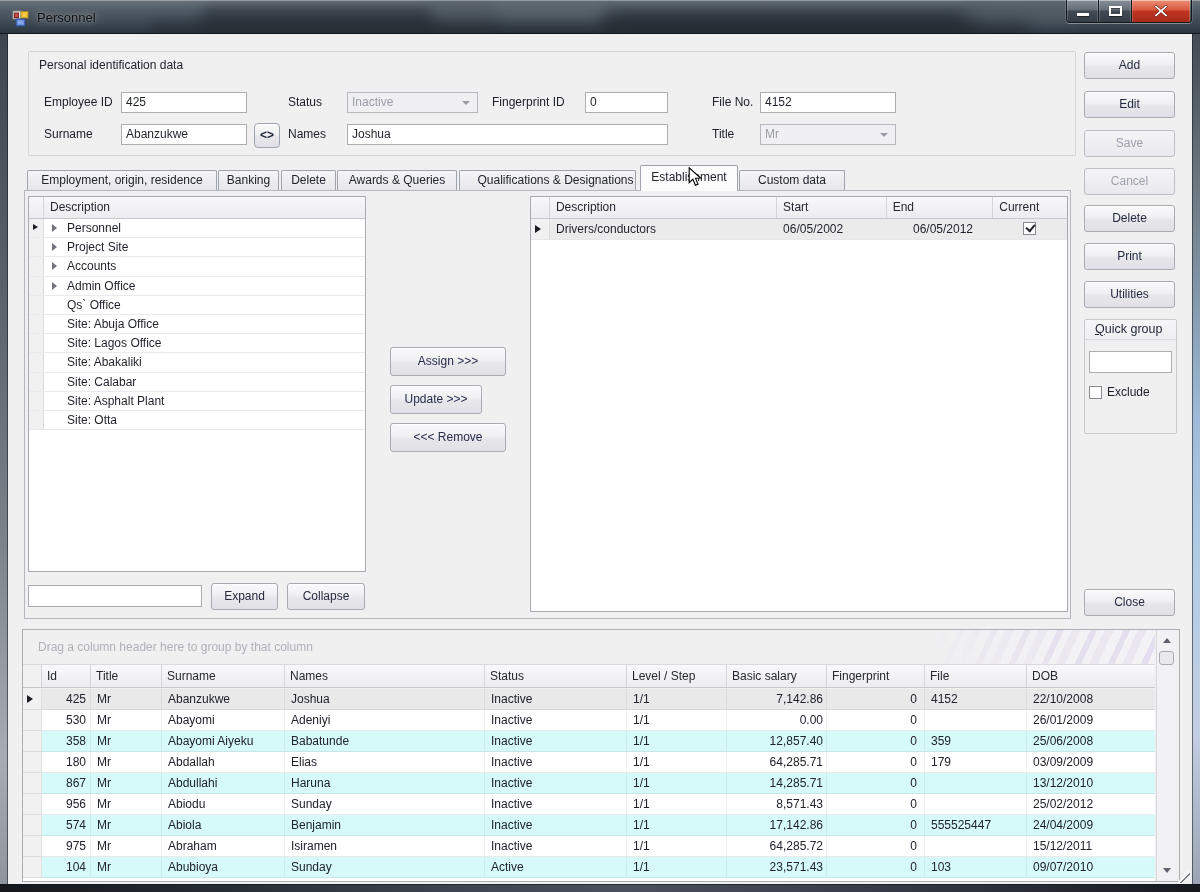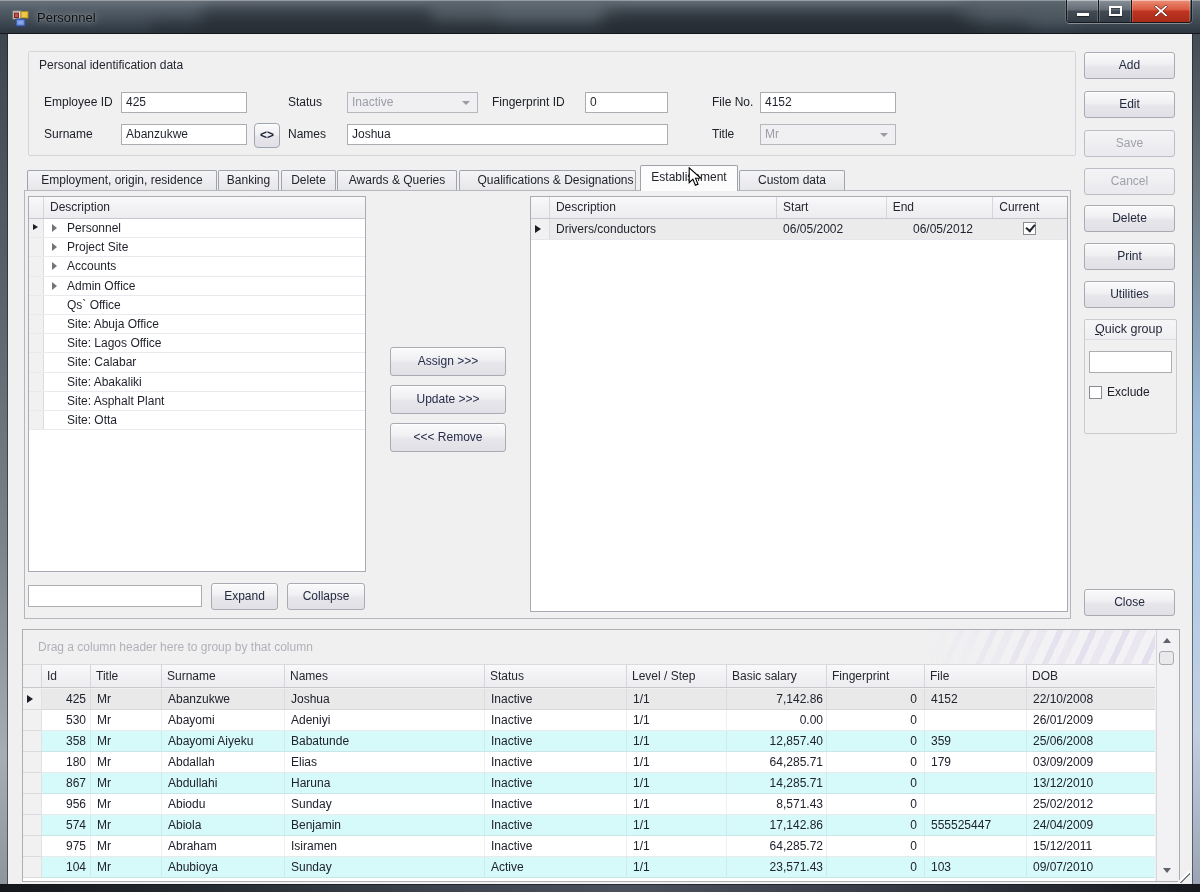--- a/index.html
+++ b/index.html
@@ -189,21 +189,21 @@
   #gb-quick { left:1084px; top:319px; width:93px; height:115px; border:1px solid #c9cbd1; border-radius:2px; background:#f0f0f1; position:absolute; }
   #gb-quick .q-caption { position:absolute; left:0; top:0; right:0; height:20px; line-height:19px; padding-left:10px;
     background:linear-gradient(180deg,#f6f6f8,#efeff2); border-bottom:1px solid #dbdce1; color:#1f2335; border-radius:2px 2px 0 0; font-size:12.5px; }
   .q-underline { text-decoration:underline; }
   #quick-input { left:1089px; top:351px; width:83px; height:22px; }
   #chk-exclude { position:absolute; left:1089px; top:386px; }
   #lbl-exclude { position:absolute; left:1107px; top:385px; height:15px; line-height:15px; color:#20222a; }
 
   
   #btn-assign { left:390px; top:347px; width:116px; height:29px; }
-  #btn-update { left:390px; top:385px; width:116px; height:29px; }
+  #btn-update { left:390px; top:385px; width:92px; height:29px; }
   #btn-remove { left:390px; top:423px; width:116px; height:29px; }
   #btn-assign > span, #btn-update > span, #btn-remove > span { line-height:27px; color:#272c4a; }
 
   
   #tree-search { left:28px; top:585px; width:174px; height:22px; }
   #btn-expand { left:211px; top:583px; width:67px; height:27px; }
   #btn-collapse { left:287px; top:583px; width:78px; height:27px; }
   #btn-expand > span, #btn-collapse > span { line-height:25px; }
 
   
@@ -344,28 +344,28 @@
 
         <div class="trow">
           <div class="ind-cell"></div>
           <div class="tcell">Site: Lagos Office
             
           </div>
         </div>
 
         <div class="trow">
           <div class="ind-cell"></div>
+          <div class="tcell">Site: Abakaliki
+            
+          </div>
+        </div>
+
+        <div class="trow">
+          <div class="ind-cell"></div>
           <div class="tcell">Site: Calabar
-            
-          </div>
-        </div>
-
-        <div class="trow">
-          <div class="ind-cell"></div>
-          <div class="tcell">Site: Abakaliki
             
           </div>
         </div>
 
         <div class="trow">
           <div class="ind-cell"></div>
           <div class="tcell">Site: Asphalt Plant
             
           </div>
         </div>

